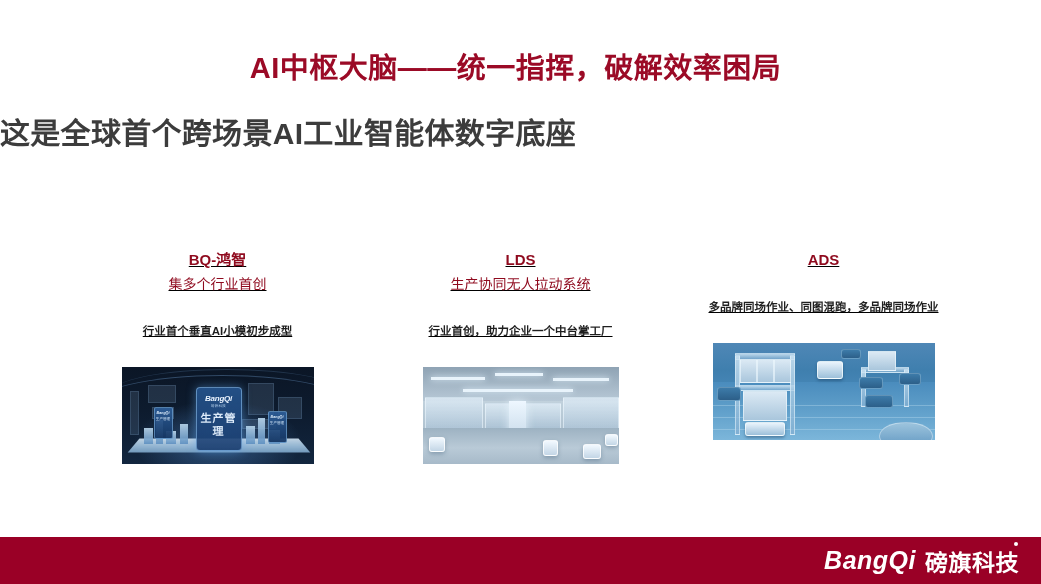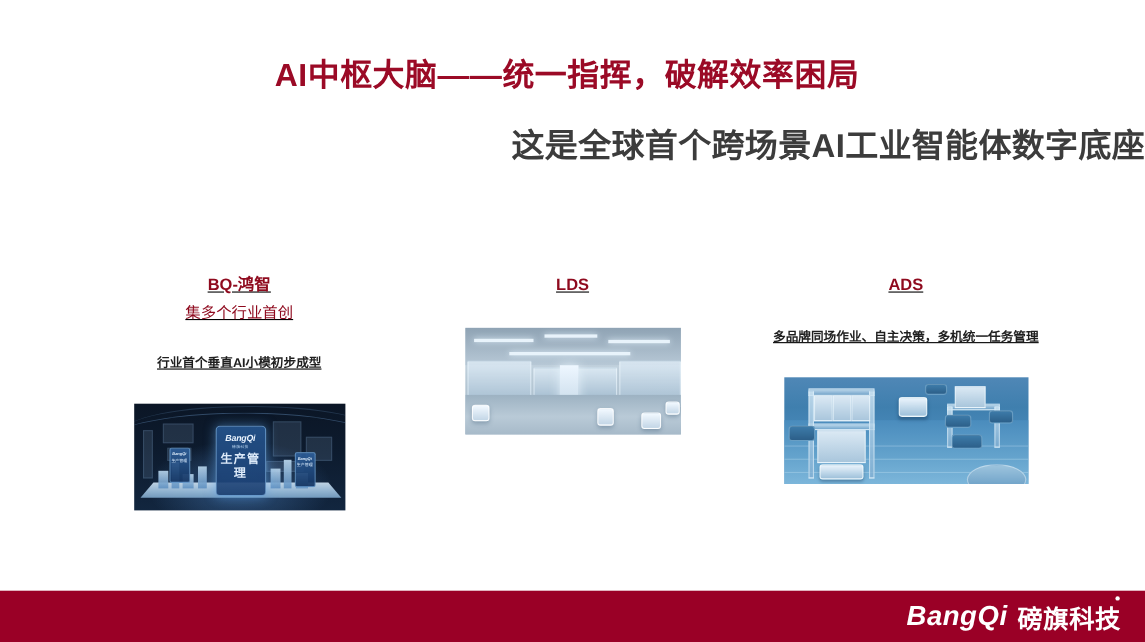--- a/index.html
+++ b/index.html
@@ -35,21 +35,21 @@
     letter-spacing: 0.5px;
     white-space: nowrap;
   }
 
   
   .subtitle-block {
     position: absolute;
     top: 113px;
     left: 0;
     width: 1041px;
-    text-align: right;
+    text-align: left;
     color: #3c3c3c;
   }
   .subtitle-line {
     font-size: 30px;
     font-weight: bold;
     line-height: 41px;
     white-space: nowrap;
     letter-spacing: 0.3px;
   }
   .subtitle-line.second {
@@ -385,20 +385,22 @@
         </div>
         <div class="phone" style="left:146px; top:44px;">
           <div class="ph-logo">BangQi</div>
           <div class="ph-cn">生产管理</div>
         </div>
       </div>
     </div>
 
     <div class="column">
       <div class="col-title">LDS</div>
+      <div class="col-sub">生产协同无人拉动系统</div>
+      <div class="col-desc">行业首创，助力企业一个中台掌工厂</div>
       <div class="photo wide2 p2">
         <div class="ceiling"></div>
         <div class="beam" style="left:8px; top:10px; width:54px;"></div>
         <div class="beam" style="left:72px; top:6px; width:48px;"></div>
         <div class="beam" style="left:130px; top:11px; width:56px;"></div>
         <div class="beam" style="left:40px; top:22px; width:110px;"></div>
 
         <div class="rack" style="left:2px; width:56px;"></div>
         <div class="rack" style="left:62px; width:34px; top:36px; height:30px;"></div>
         <div class="rack" style="left:100px; width:36px; top:36px; height:30px;"></div>
@@ -409,21 +411,21 @@
 
         <div class="robot" style="left:6px; bottom:12px; width:14px; height:13px;"></div>
         <div class="robot" style="left:120px; bottom:8px; width:13px; height:14px;"></div>
         <div class="robot" style="left:160px; bottom:5px; width:16px; height:13px;"></div>
         <div class="robot" style="left:182px; bottom:18px; width:11px; height:10px;"></div>
       </div>
     </div>
 
     <div class="column">
       <div class="col-title">ADS</div>
-      <div class="col-desc">多品牌同场作业、自主决策，多机统一任务管理</div>
+      <div class="col-desc">多品牌同场作业、同图混跑，多品牌同场作业</div>
       <div class="photo wide3 p3">
         <div class="floor3"></div>
         <div class="lane" style="left:0; top:62px; width:100%;"></div>
         <div class="lane" style="left:0; top:74px; width:100%;"></div>
         <div class="lane" style="left:0; top:86px; width:100%;"></div>
 
         <div class="shelf" style="left:22px; top:10px; width:58px; height:5px;"></div>
         <div class="shelf" style="left:22px; top:42px; width:58px; height:4px;"></div>
         <div class="shelf" style="left:22px; top:12px; width:3px; height:78px;"></div>
         <div class="shelf" style="left:77px; top:12px; width:3px; height:78px;"></div>

